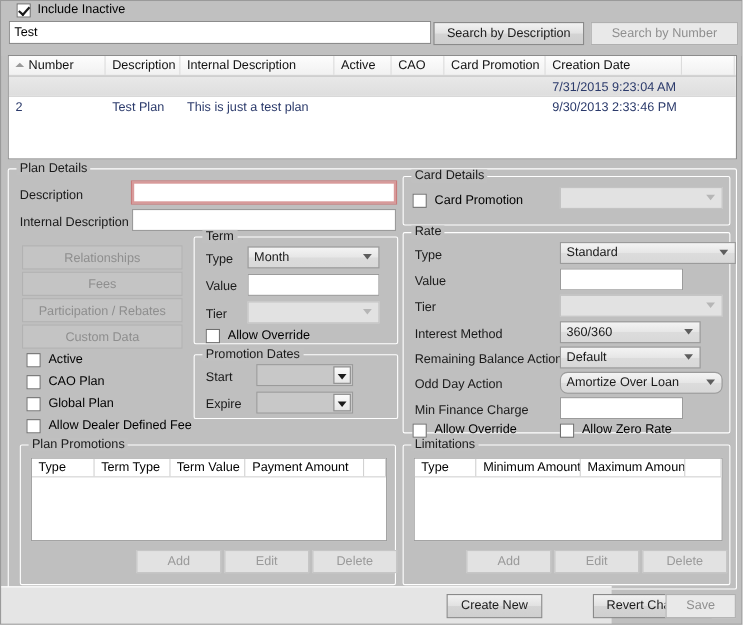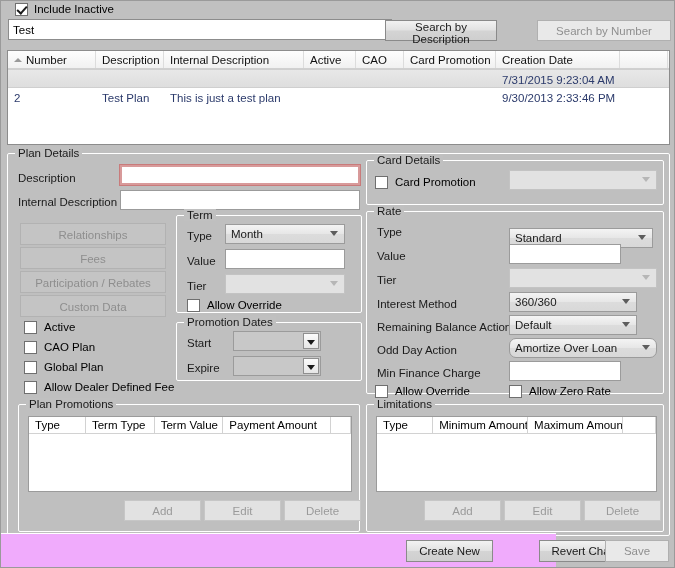--- a/index.html
+++ b/index.html
@@ -77,22 +77,22 @@
     text-align: center;
     cursor: default;
     padding: 0;
   }
   .btn.flat {
     background: #e9e9e9;
     border: 1px solid #b0b0b0;
     color: #8f8f8f;
   }
   #btn-search-desc {
-    position: absolute; left: 384px; top: 19px;
-    width: 112px; height: 21px;
+    position: absolute; left: 393px; top: 19px;
+    width: 137px; height: 21px;
   }
   #btn-search-num {
     position: absolute; left: 536px; top: 19px;
     width: 134px; height: 21px;
   }
 
   
   .grid {
     position: absolute;
     left: 6px; top: 49px;
@@ -294,21 +294,21 @@
     color: #9a9a9a;
     font-size: 11.5px;
     line-height: 19px;
     text-align: center;
   }
 
   
   .bottombar {
     position: absolute;
     left: 0; bottom: 0; width: 555px; height: 34px;
-    background: #f0abfc;
+    background: #e5e5e5;
     border-top: 1px solid #ffffff;
   }
   #btn-create-new { position: absolute; left: 405px; top: 6px; width: 87px; height: 22px; }
   #btn-revert     { position: absolute; left: 494px; top: 6px; width: 108px; height: 22px; margin-left: 44px; }
   #btn-save       { position: absolute; left: 604px; top: 6px; width: 64px; height: 22px; }
 </style>
 </head>
 <body>
 
 <div id="app">
@@ -441,21 +441,21 @@
       <div class="combo disabled" style="left:142px; top:9px; width:148px;">
         <span></span>
         <span class="chev"></span>
       </div>
     </div>
 
     <div class="gb" id="gb-rate">
       <div class="gb-title">Rate</div>
 
       <div class="lbl" style="left:10px; top:13px;">Type</div>
-      <div class="combo" style="left:142px; top:16px; width:144px;">
+      <div class="combo" style="left:142px; top:8px; width:160px;">
         <span>Standard</span>
         <span class="chev"></span>
       </div>
 
       <div class="lbl" style="left:10px; top:37px;">Value</div>
       <input class="tbox" style="left: 142px; top: 32px; width: 112px;" type="text" value="">
 
       <div class="lbl" style="left:10px; top:61px;">Tier</div>
       <div class="combo disabled" style="left:142px; top:56px; width:148px;">
         <span></span>

